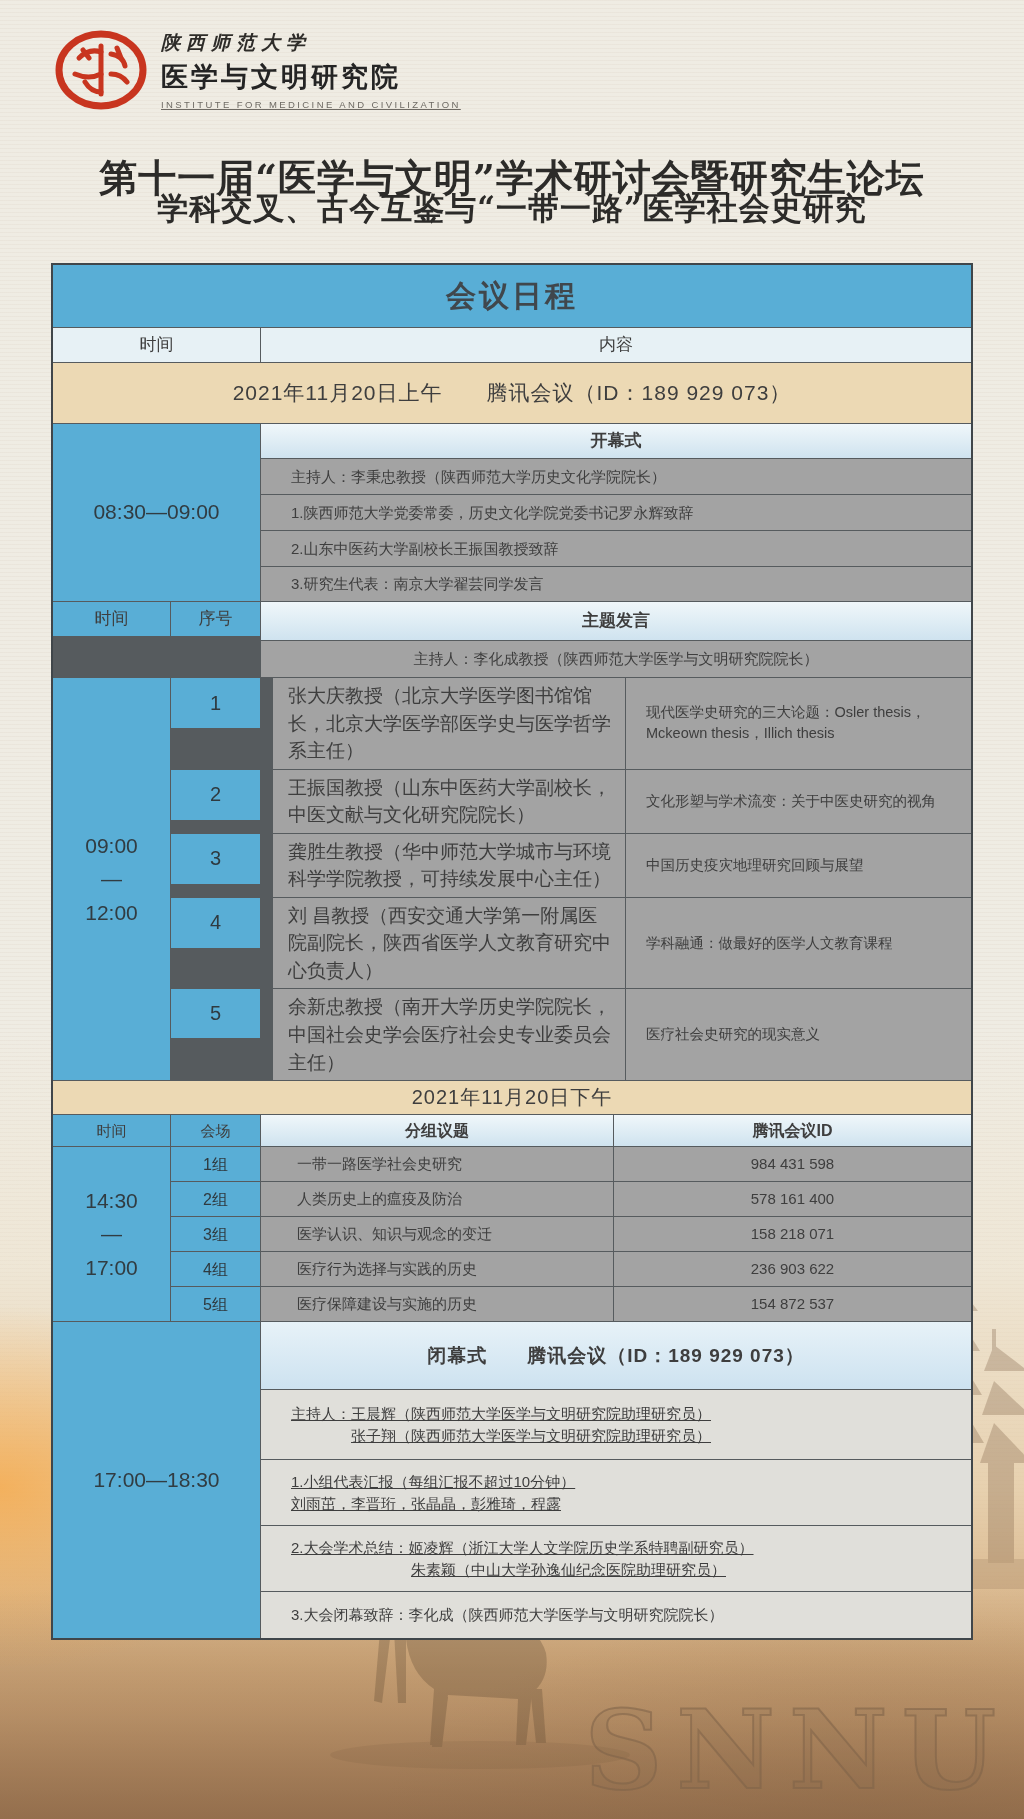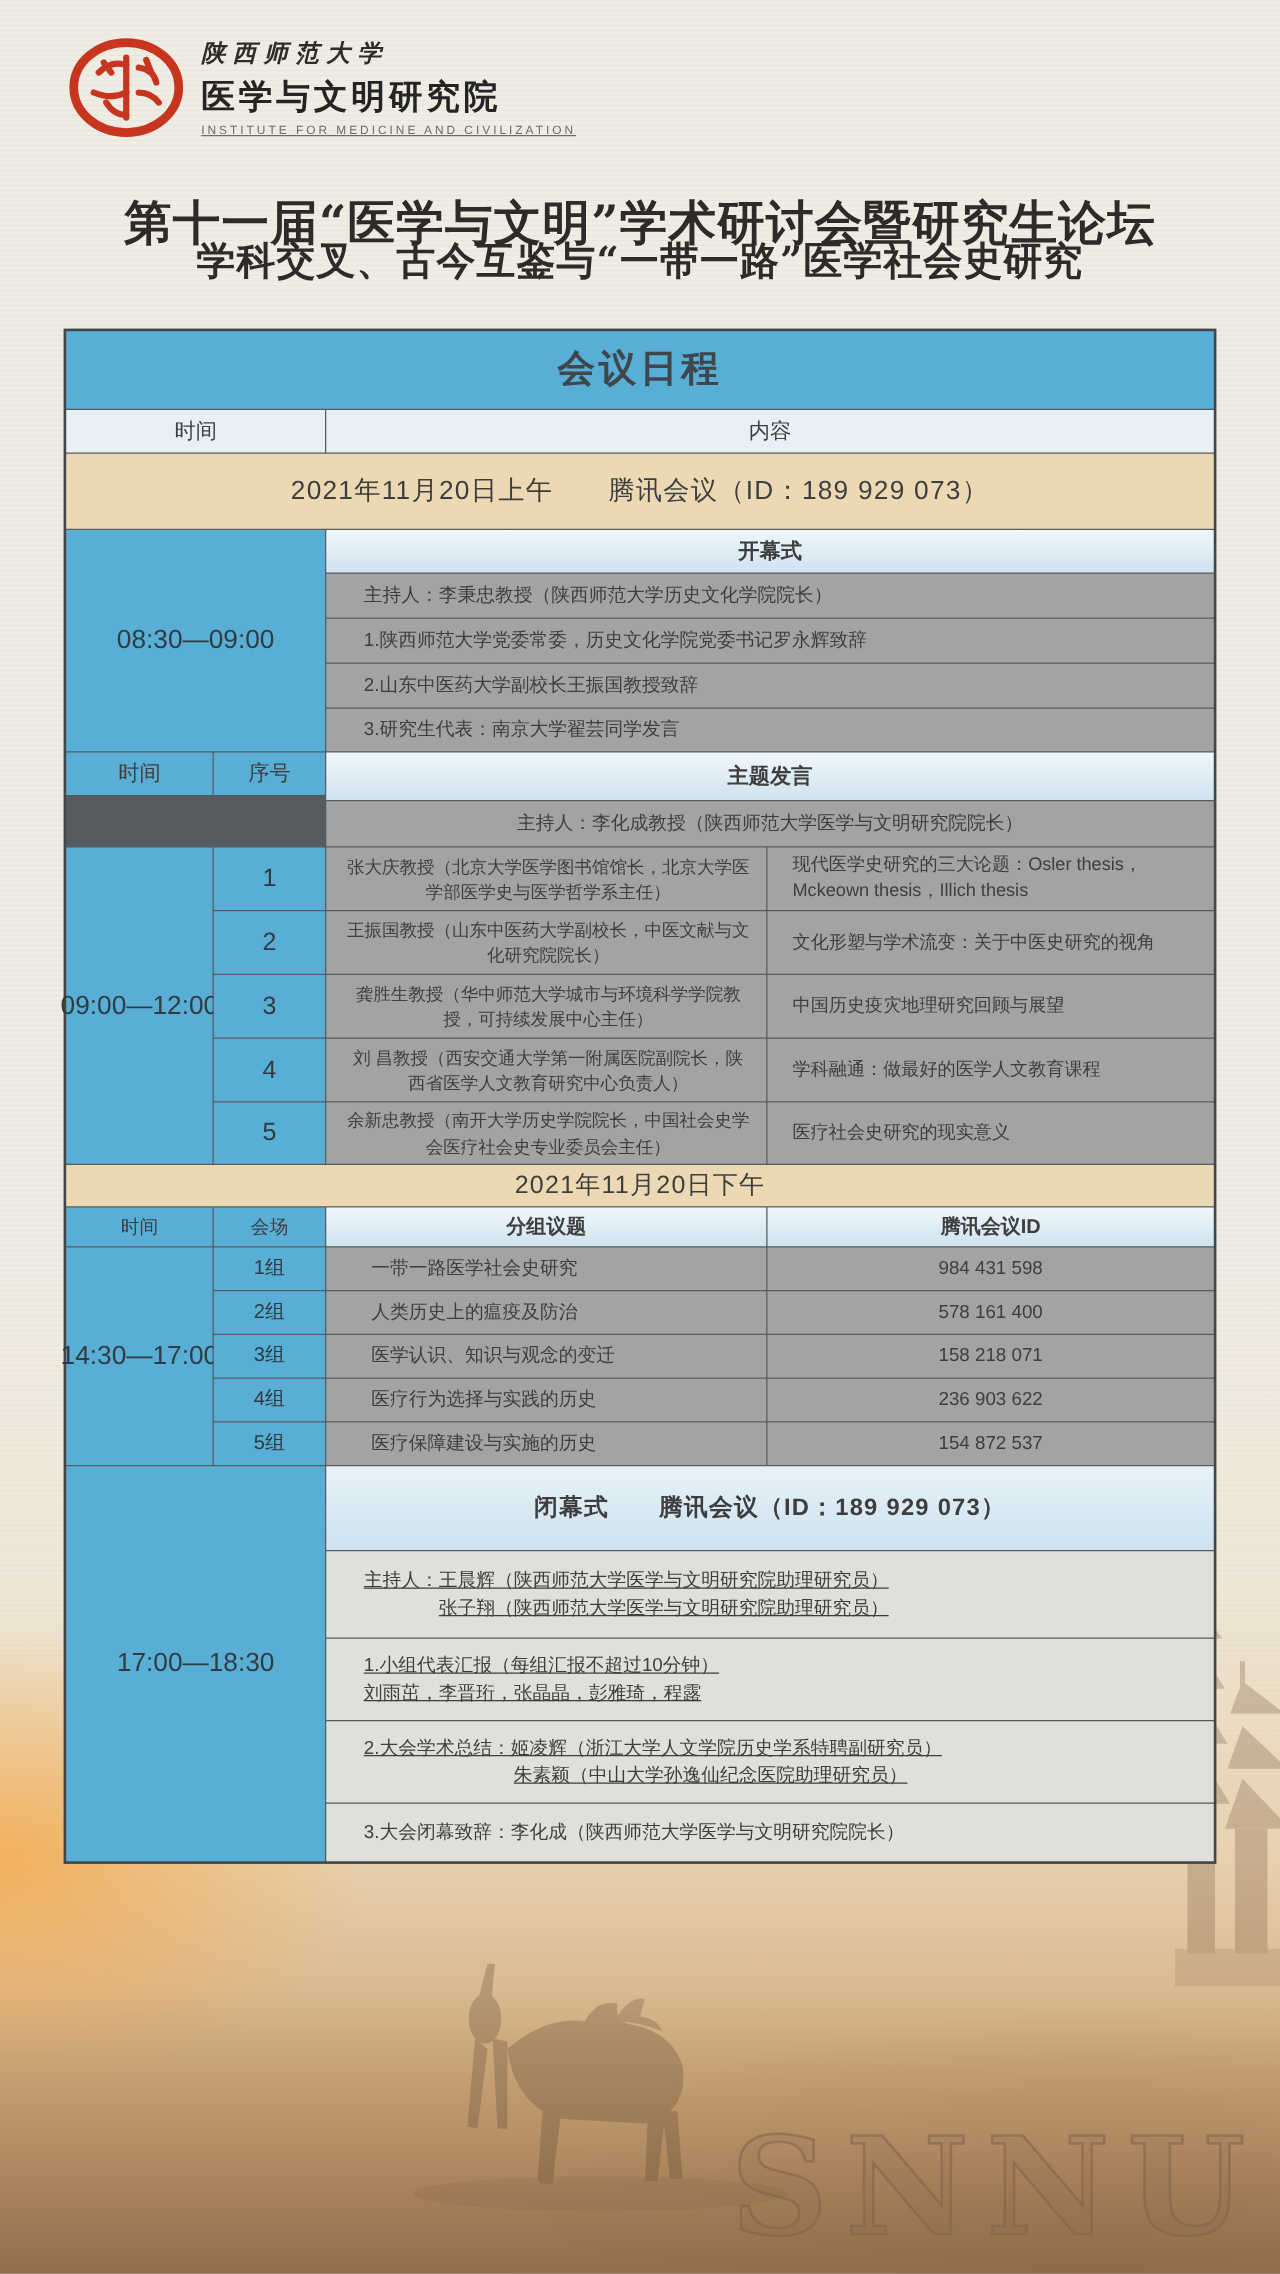--- a/index.html
+++ b/index.html
@@ -52,25 +52,25 @@
     color:#40474c;letter-spacing:3px;}
   .h-head{height:34px;font-size:17px;}
   .h-tan1{height:60px;font-size:21px;letter-spacing:1px;}
   .h-tan2{height:33px;font-size:20px;letter-spacing:1px;}
   .w207{width:207px;flex:none;}
   .w117{width:117px;flex:none;}
   .w89{width:89px;flex:none;}
   .w352{width:352px;flex:none;}
   .flex1{flex:1;min-width:0;}
   .time-cell{font-size:21px;color:#313c42;}
-  .time-stack{flex-direction:row;line-height:1.6;}
+  .time-stack{flex-direction:column;line-height:1.6;}
   .num-cell{font-size:20px;color:#2f3a40;}
   .grp-cell{font-size:16px;color:#2f3a40;}
   .left{justify-content:flex-start;text-align:left;padding-left:30px;padding-right:14px;}
-  .sp-cell{justify-content:flex-start;text-align:center;padding:4px 12px 4px 15px;font-size:14px;}
+  .sp-cell{justify-content:flex-start;text-align:left;padding:4px 12px 4px 15px;font-size:19px;margin-left:12px;}
   .tp-cell{justify-content:flex-start;text-align:left;padding:4px 14px 4px 20px;font-size:14.5px;}
   .two-line{flex-direction:column;align-items:flex-start;justify-content:center;text-decoration:underline;}
   .two-line span{display:block;}
   .ind-chair{padding-left:60px;}
   .ind-sum{padding-left:120px;}
   .closing .cell{background:rgba(247,245,239,0.86);text-align:right;}
   .closing .cell.blue{background:#59aed6;}
   .closing .closehead{background:linear-gradient(180deg,#e7f2f8 0%,#cde2f0 100%);
     font-weight:bold;font-size:19px;letter-spacing:1px;}
 </style>

